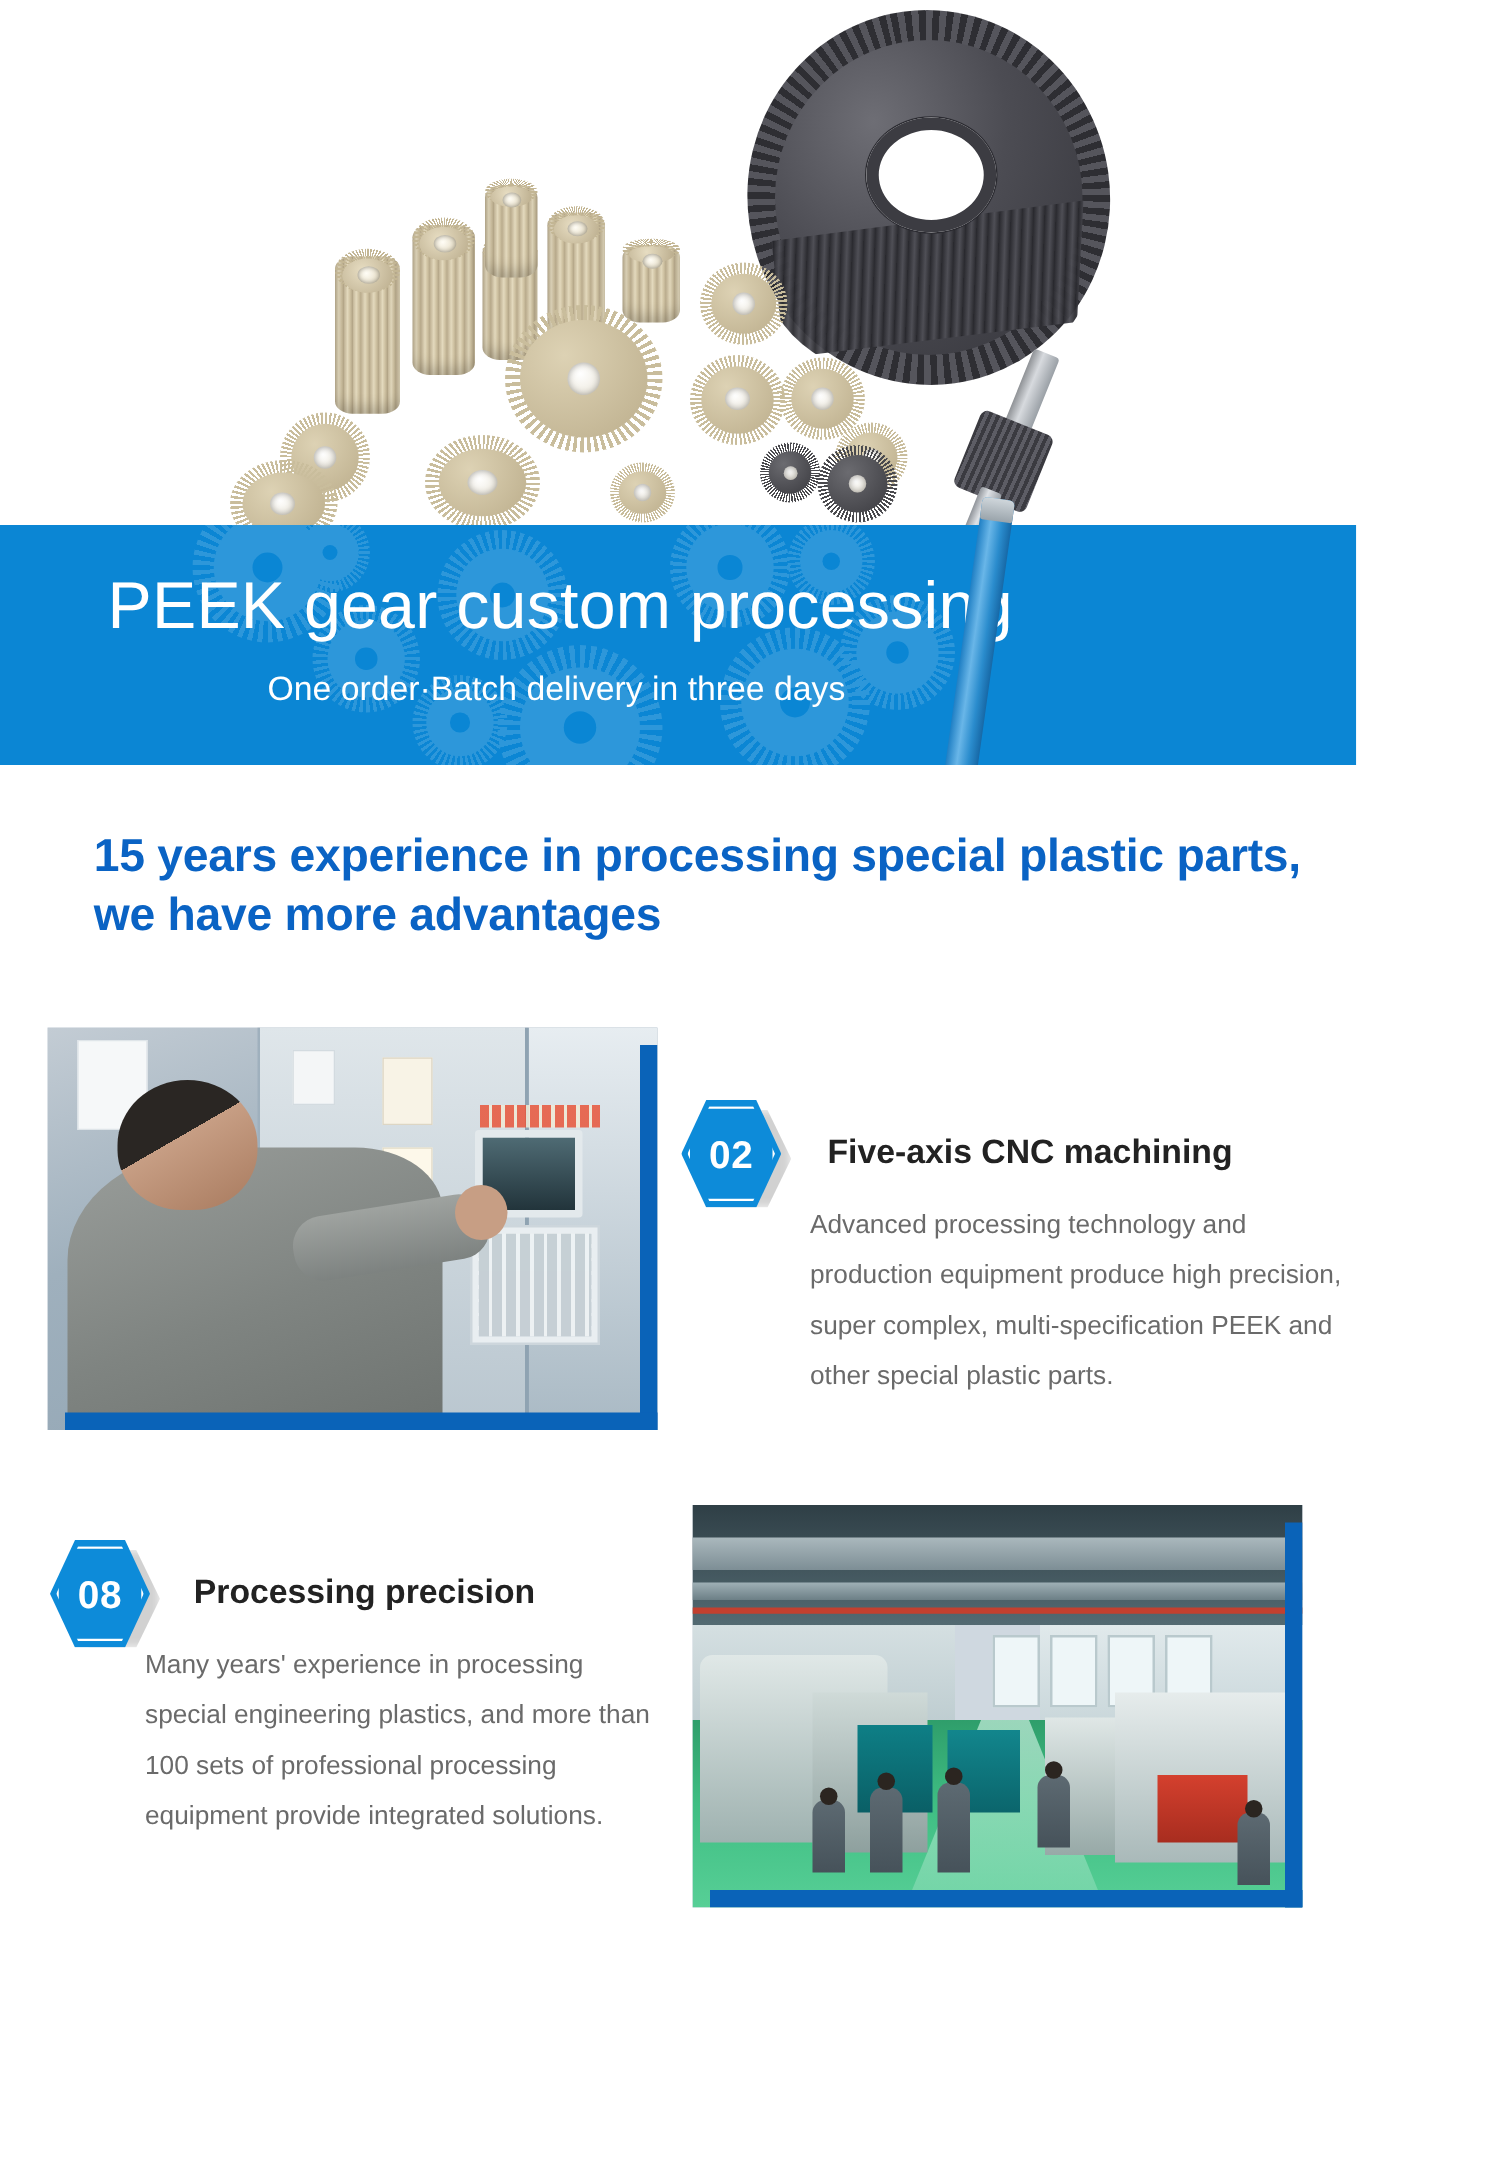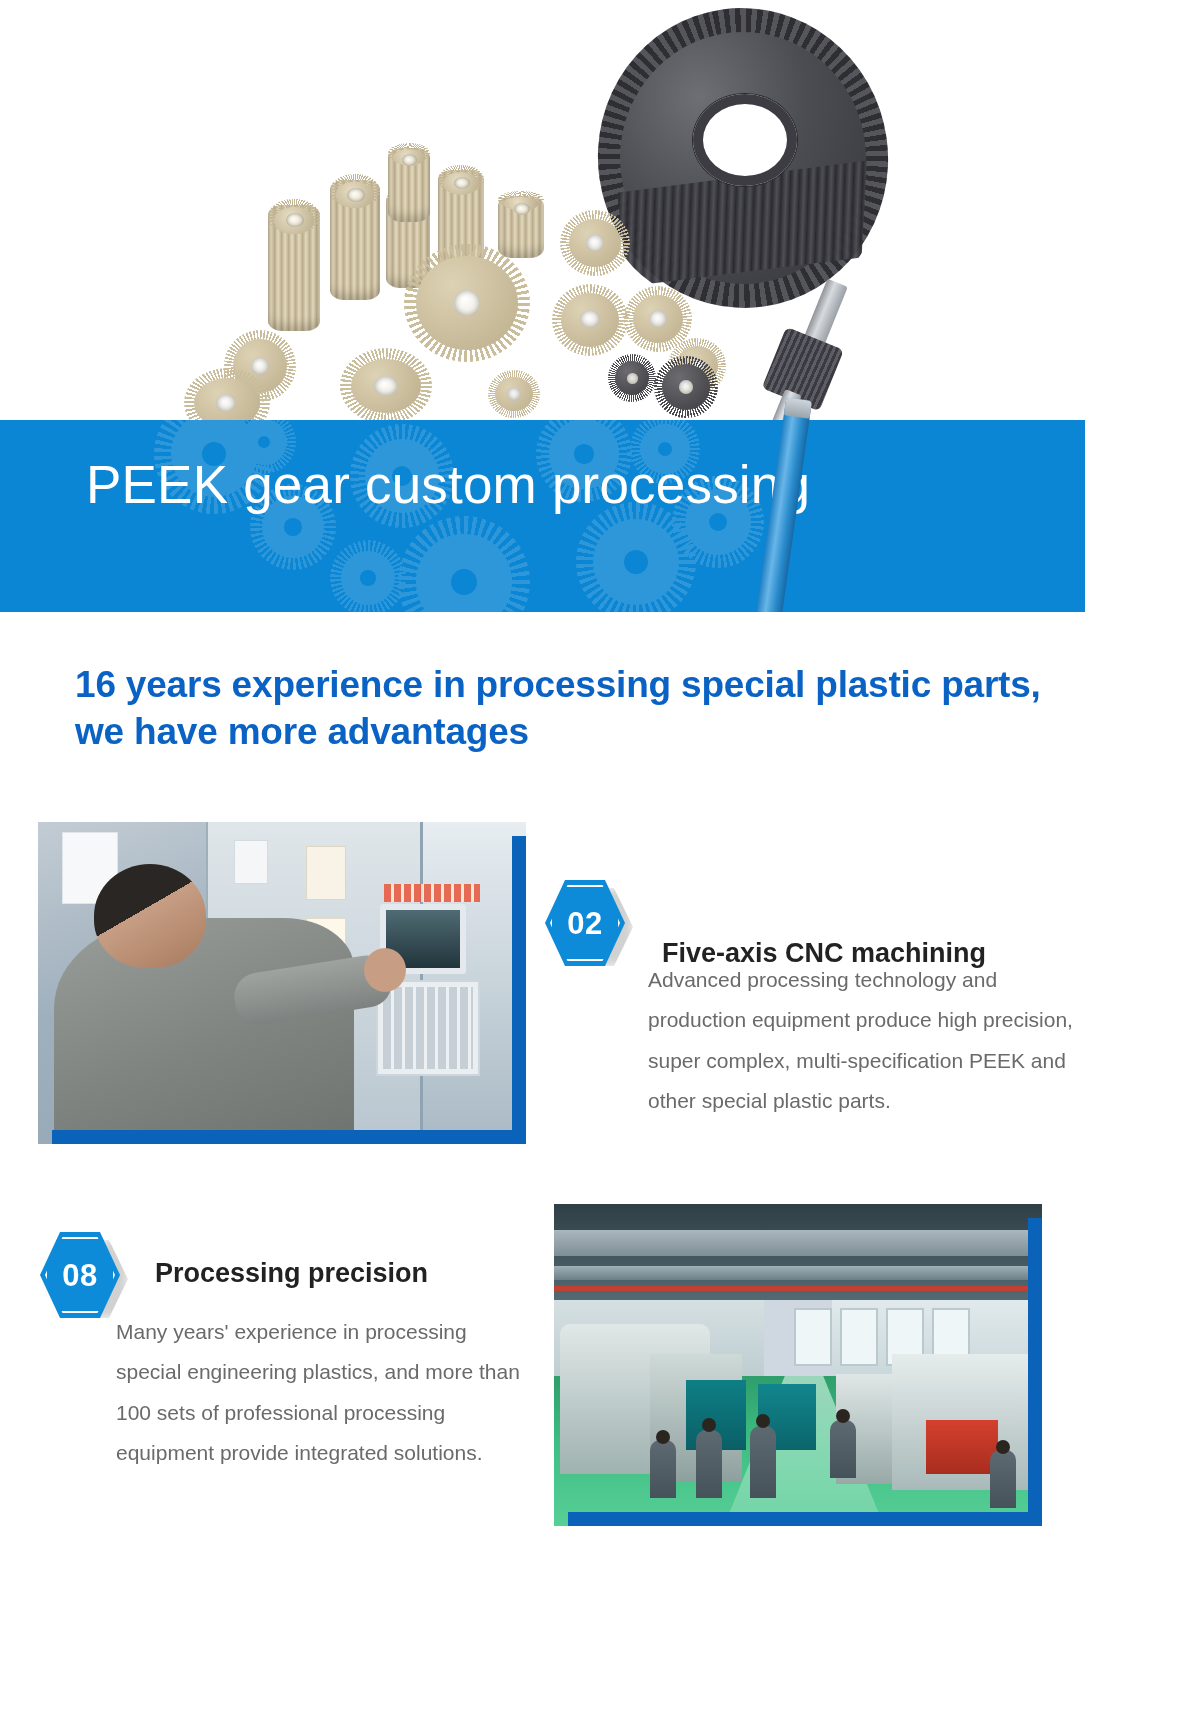--- a/index.html
+++ b/index.html
@@ -278,21 +278,21 @@
 
   .feat-title {
     position:absolute; font-size:27px; font-weight:bold; color:#222; white-space:nowrap;
   }
   .feat-body {
     position:absolute; font-size:21px; line-height:1.92; color:#6a6a6a;
   }
 
   
   .hex01 { left:545px; top:880px; }
-  .title01 { left:662px; top:938px; }
+  .title01 { left:662px; top:906px; }
   .body01  { left:648px; top:960px; width:430px; }
 
   
   .hex02 { left:40px; top:1232px; }
   .title02 { left:155px; top:1258px; }
   .body02  { left:116px; top:1312px; width:410px; }
 </style>
 </head>
 <body>
 
@@ -448,24 +448,25 @@
           <i></i>
           <b></b>
         </div>
       <div class="gg" style="left:232px;top:-10px;width:64px;height:64px;">
           <i></i>
           <b></b>
         </div>
     </div>
 
     <div class="banner-title">PEEK gear custom processing</div>
+    <div class="banner-sub">One order·Batch delivery in three days</div>
   </div>
 </div>
 
-<div class="headline">16 years experience in processing special plastic parts, we have more advantages</div>
+<div class="headline">15 years experience in processing special plastic parts, we have more advantages</div>
 
 <div class="photo-frame photo1">
   <div class="p1-wall"></div>
   <div class="p1-cabinet"></div>
   <div class="p1-door"></div>
   <div class="p1-paper"></div>
   <div class="p1-label"></div>
   <div class="p1-label2"></div>
   <div class="p1-label3"></div>
   <div class="p1-keys2"></div>

